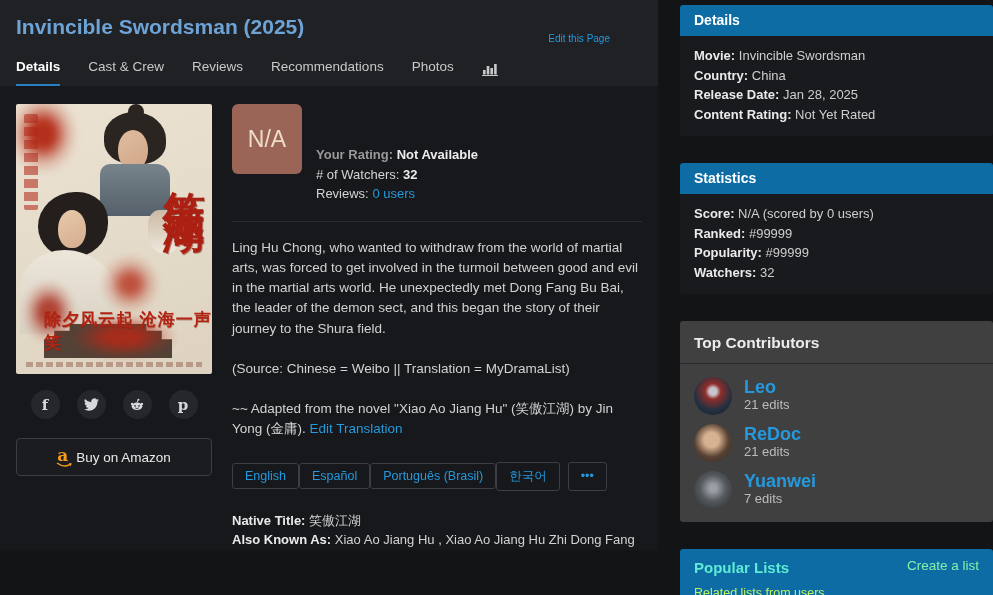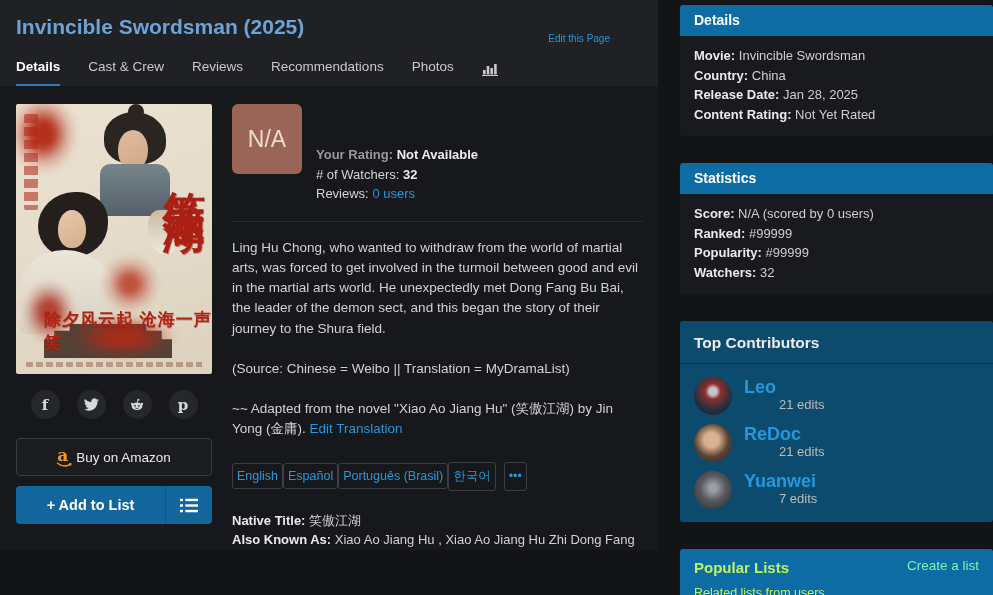--- a/index.html
+++ b/index.html
@@ -62,43 +62,43 @@
   .right-col{flex:1;min-width:0;}
   .rating-row{display:flex;gap:14px;padding-bottom:17px;border-bottom:1px solid #2a2b2f;}
   .na-badge{width:70px;height:70px;background:#9a6456;border-radius:6px;color:#ecddcb;font-size:23px;
     display:flex;align-items:center;justify-content:center;flex:none;}
   .rating-info{font-size:13px;line-height:19.5px;padding-top:1px;color:#d5d5d5;margin-top:40px;}
   .mut{color:#999;font-weight:bold;}
   .wht{color:#ececec;font-weight:bold;}
   .synopsis{margin-top:16px;color:#d2d2d2;font-size:13.5px;line-height:1.5;}
   .syn-gap{margin-top:20px;}
   .lang-row{margin-top:22px;display:flex;gap:8px;flex-wrap:wrap;}
-  .lang-btn{border:1px solid #3b3e44;border-radius:3px;color:#2599dc;font-size:12.5px;padding:5px 4px;
+  .lang-btn{border:1px solid #3b3e44;border-radius:3px;color:#2599dc;font-size:12.5px;padding:5px 12px;
     background:transparent;cursor:pointer;font-family:"Liberation Sans",sans-serif;}
   .meta{margin-top:20px;font-size:13px;color:#d2d2d2;line-height:19.5px;}
   .lbl{font-weight:bold;color:#eaeaea;}
   .comma-list{display:inline;}
   .comma-list > span:not(:last-child)::after{content:", ";}
   
   .sidebar{position:absolute;left:680px;top:5px;width:313px;}
   .box{border-radius:3px;overflow:hidden;margin-bottom:27px;}
   .box-header{background:#0d6ca4;padding:7px 14px;color:#fff;font-weight:bold;font-size:14px;line-height:17px;}
   .box-body{background:#191a1e;padding:10px 14px 12px;font-size:13px;line-height:19.5px;color:#cfcfcf;}
-  .contrib-box{background:#0c4a6e;border-radius:3px;margin-bottom:27px;}
+  .contrib-box{background:#404040;border-radius:3px;margin-bottom:27px;}
   .contrib-title{padding:13px 14px 11px;font-size:15.5px;font-weight:bold;color:#ececec;border-bottom:1px solid #28292d;}
   .contrib-list{padding:13px 14px 4px;}
   .contrib-item{display:flex;gap:12px;margin-bottom:9px;}
   .avatar{width:38px;height:38px;border-radius:50%;flex:none;cursor:pointer;}
   .av-leo{background:radial-gradient(circle at 50% 38%,#c8c4cc 12%,#8e2e2a 26%,#243041 62%,#161c26 100%);}
   .av-redoc{background:radial-gradient(circle at 46% 42%,#d8b290 24%,#5a4334 56%,#2b2623 100%);}
   .av-yuanwei{background:radial-gradient(circle at 50% 45%,#9aa0a6 12%,#55595e 46%,#26292c 100%);}
   .contrib-name{font-weight:bold;font-size:18px;line-height:18px;margin-top:1px;}
-  .contrib-edits{color:#bcbcbc;font-size:13px;line-height:18px;margin-left:35px;}
+  .contrib-edits{color:#bcbcbc;font-size:13px;line-height:18px;}
   .pl-header{background:#0d6ca4;padding:9px 14px 10px;display:flex;justify-content:space-between;}
-  .pl-title{color:#bef264;font-weight:bold;font-size:15px;line-height:20px;}
+  .pl-title{color:#5eead4;font-weight:bold;font-size:15px;line-height:20px;}
   .pl-sub{color:#bef264;font-size:12.5px;margin-top:8px;}
   .pl-action{color:#86efac;font-size:13.5px;cursor:pointer;}
   svg{display:block;}
 </style>
 </head>
 <body>
 
 <div class="main-card">
   <div class="card-header">
     <div class="title-row">
@@ -175,33 +175,20 @@
         <span class="amazon-a">
           <span>a</span>
           <svg width="17" height="7" viewBox="0 0 17 7">
               <path d="M1 1Q8.5 6.5 14.5 2.2" stroke="#f49a1d" stroke-width="1.5" fill="none"></path>
               <path d="M13 1l3 .6-1.6 2.6z" fill="#f49a1d"></path>
             </svg>
         </span>
         <span>Buy on Amazon</span>
       </div>
 
-      <div class="addlist-btn">
-        <div class="addlist-main">+ Add to List</div>
-        <div class="addlist-menu">
-          <svg width="18" height="15" viewBox="0 0 24 20" fill="#fff">
-            <rect x="0" y="1" width="4" height="3.2"></rect>
-              <rect x="7" y="1" width="17" height="3.2"></rect>
-            <rect x="0" y="8.4" width="4" height="3.2"></rect>
-              <rect x="7" y="8.4" width="17" height="3.2"></rect>
-            <rect x="0" y="15.8" width="4" height="3.2"></rect>
-              <rect x="7" y="15.8" width="17" height="3.2"></rect>
-          </svg>
-        </div>
-      </div>
     </div>
 
     <div class="right-col">
       <div class="rating-row">
         <div class="na-badge">N/A</div>
         <div class="rating-info">
           <div><span class="mut">Your Rating:</span>
             <span class="wht">Not Available</span></div>
           <div><span># of Watchers:</span>
             <span class="wht">32</span></div>

